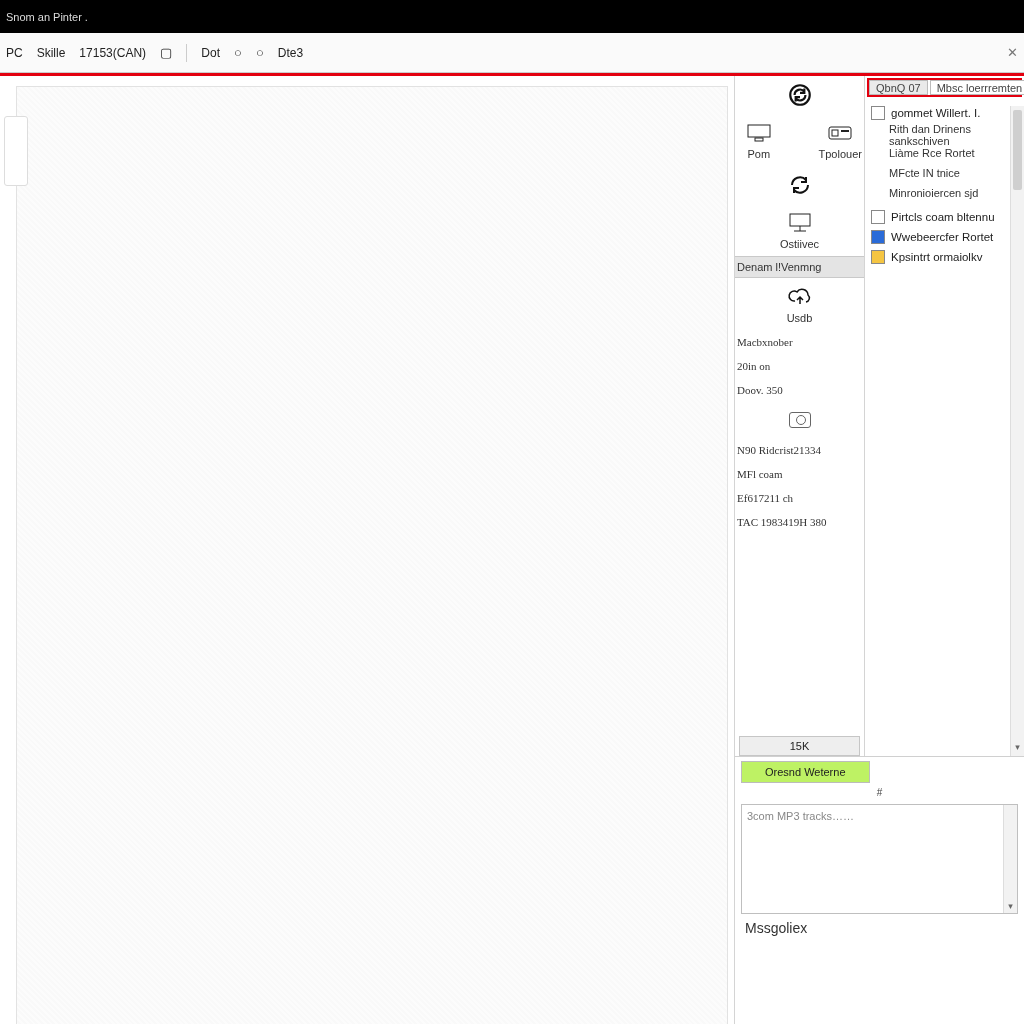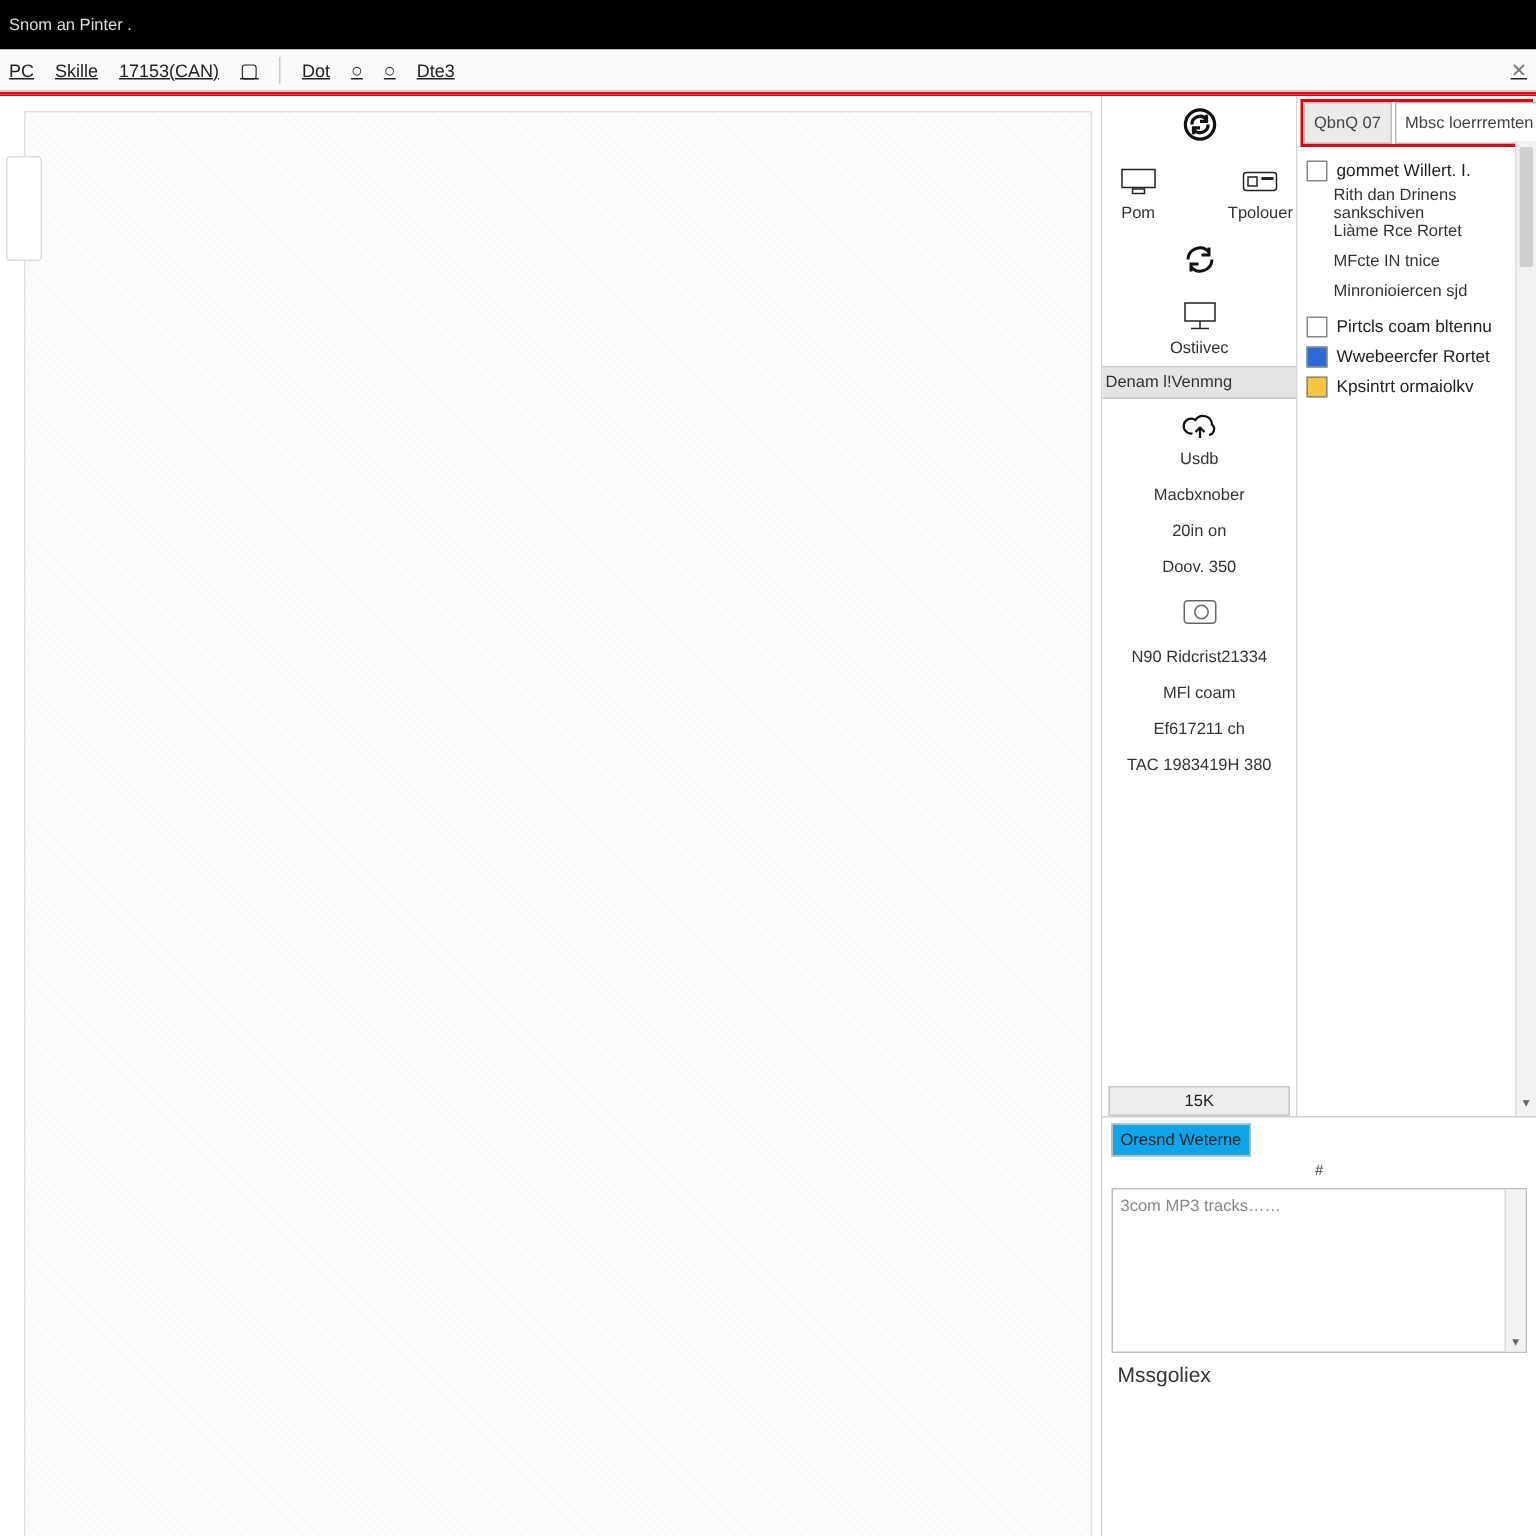--- a/index.html
+++ b/index.html
@@ -1,65 +1,65 @@
 <!DOCTYPE html>
 <html><head>
 <meta charset="utf-8">
 <style>
   * { box-sizing: border-box; margin: 0; padding: 0; }
   html, body { width: 1024px; height: 1024px; overflow: hidden; font-family: "Segoe UI", Tahoma, sans-serif; font-size: 12px; color: #222; background: #fff; }
   
   .titlebar { background: #000; color: #ddd; height: 33px; display: flex; align-items: center; padding: 0 6px; font-size: 11px; }
-  .toolbar { background: #fafafa; border-bottom: 1px solid #ccc; height: 28px; display: flex; align-items: center; padding: 0 6px; gap: 14px; font-size: 12px; position: relative; text-decoration: underline; }
+  .toolbar { background: #fafafa; border-bottom: 1px solid #ccc; height: 40px; display: flex; align-items: center; padding: 0 6px; gap: 14px; font-size: 12px; position: relative; }
   .toolbar .sep { width: 1px; height: 18px; background: #ccc; }
   .toolbar .glyph { font-size: 13px; }
   .redline { height: 2px; background: #e3000f; }
   .redline2 { height: 1px; background: #e3000f; }
 
   .workspace { display: flex; height: calc(1024px - 23px - 28px - 3px); }
   .canvas-zone { flex: 1; padding: 10px 6px 6px 16px; background: #fff; position: relative; }
   .tabstub { position: absolute; left: 4px; top: 40px; width: 24px; height: 70px; background: #fff; border: 1px solid #ddd; border-radius: 3px; }
   .page { width: 100%; height: 100%; background: repeating-linear-gradient(45deg,#f9f9f9 0 2px,#fcfcfc 2px 4px); border: 1px solid #e2e2e2; }
 
   
   .rightwrap { display: flex; flex-direction: column; width: 290px; border-left: 1px solid #d4d4d4; }
   .panelrow { display: flex; height: 680px; }
   .paletteA { width: 130px; border-right: 1px solid #d4d4d4; background: #fff; display: flex; flex-direction: column; }
   .paletteA .cell { text-align: center; padding: 6px 2px; font-size: 11px; color: #333; }
   .paletteA .cell .ic { height: 26px; display: flex; align-items: center; justify-content: center; }
   .paletteA .cell .lab { margin-top: 2px; }
   .sectionhdr { background: #e4e4e4; border-top: 1px solid #c9c9c9; border-bottom: 1px solid #c9c9c9; text-align: left; font-size: 11px; padding: 4px 2px; color: #333; }
   .smalllist { font-size: 11px; color: #333; }
-  .smalllist div { text-align: center; padding: 6px 2px; }
+  .smalllist div { padding: 6px 2px; font-family: Liberation Serif, serif; }
   .camera { width: 22px; height: 16px; border: 1px solid #666; border-radius: 3px; margin: 4px auto; position: relative; }
   .camera::after { content: ""; width: 8px; height: 8px; border: 1px solid #666; border-radius: 50%; position: absolute; top: 2px; left: 6px; }
 
   .paletteB { flex: 1; background: #fff; position: relative; }
-  .tabbar { display: flex; gap: 2px; border: 2px solid #e3000f; margin: 2px; height: 32px; align-items: stretch; }
+  .tabbar { display: flex; gap: 2px; border: 2px solid #e3000f; margin: 2px; height: 19px; align-items: stretch; }
   .tabbar .tab { flex: 0 0 auto; border: 1px solid #bbb; background: #eaeaea; font-size: 11px; color: #444; display: flex; align-items: center; padding: 0 6px; }
   .tabbar .tab.active { background: #fff; }
   .tabbar .spacer { flex: 1; border-bottom: 1px solid #ccc; }
   .catlist { padding: 4px 2px 4px 4px; font-size: 11.5px; }
   .catlist .item { display: flex; align-items: center; gap: 6px; padding: 3px 2px; cursor: default; }
   .catlist .item .sq { width: 14px; height: 14px; border: 1px solid #888; display: inline-block; flex: 0 0 14px; }
   .catlist .sub { padding-left: 20px; font-size: 11px; color: #333; }
   .catlist .gap { height: 8px; }
   .sq.blue { background:#2a6bd8; border-color:#2a6bd8; }
   .sq.yellow { background:#f5c542; border-color:#caa227; }
   .sq.white { background:#fff; }
 
   .countbar { background:#eee; border:1px solid #c6c6c6; text-align:center; font-size:11px; padding:3px 0; margin: 0 4px; }
   .scrollbar { position:absolute; right:0; top:30px; bottom:0; width:14px; background:#f2f2f2; border-left:1px solid #ddd; }
   .scrollbar .thumb { position:absolute; left:2px; right:2px; top:4px; height:80px; background:#cfcfcf; border-radius:2px; }
   .scrollbar .arrow { position:absolute; left:0; right:0; height:14px; text-align:center; font-size:9px; color:#666; }
   .scrollbar .arrow.dn { bottom:0; }
 
   
   .lower { border-top: 1px solid #d0d0d0; padding: 4px 6px; }
-  .btn { display:inline-block; background:#0ea5e9; border:1px solid #bcbcbc; padding:4px 5px; font-size:11px; }
+  .btn { display:inline-block; background:#bef264; border:1px solid #bcbcbc; padding:4px 23px; font-size:11px; }
   .sortline { text-align:center; font-size:10px; color:#444; margin-top:4px; }
   .searchbox { border:1px solid #bfbfbf; height:110px; margin-top:6px; padding:5px; font-size:11px; color:#888; position:relative; }
   .searchbox .scr { position:absolute; right:0; top:0; bottom:0; width:14px; background:#f2f2f2; border-left:1px solid #ddd; }
   .statusfoot { font-size:14px; color:#333; padding:6px 4px 2px; }
 
   
   svg { display:block; }
   .iconrow { display:flex; gap:34px; justify-content:center; }
 </style>
 </head>

